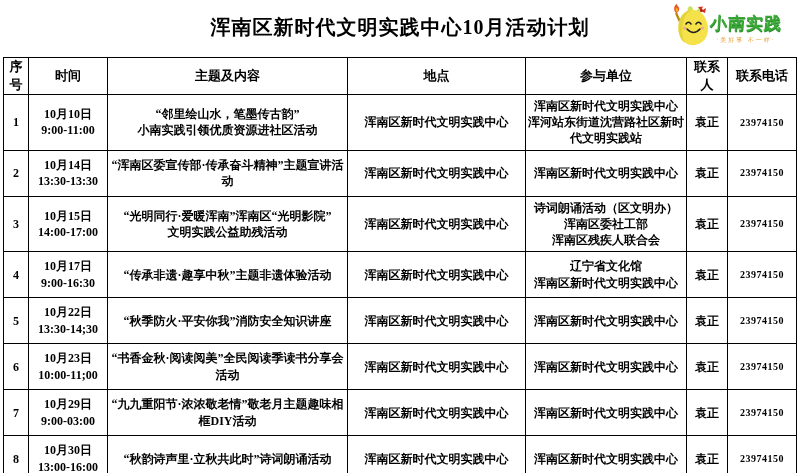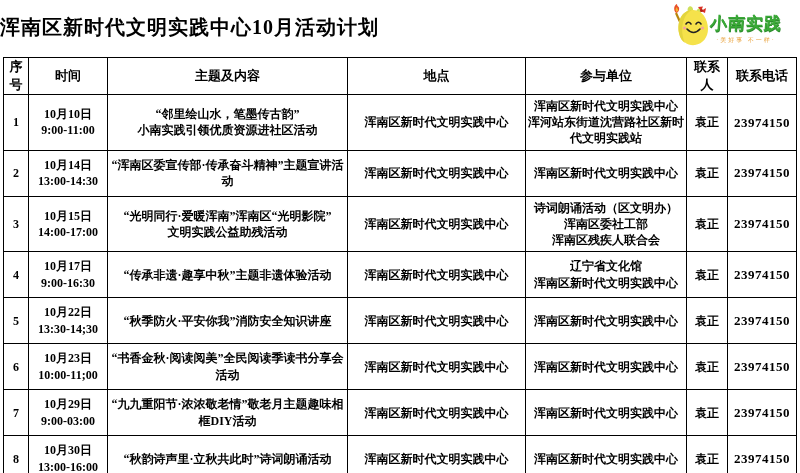--- a/index.html
+++ b/index.html
@@ -7,20 +7,21 @@
   .page {
     position:relative;
     width:800px; height:473px;
     background:#ffffff;
     font-family:"Liberation Serif", serif;
     color:#000;
     overflow:hidden;
   }
   .title {
     position:absolute; top:14px; left:0; right:0;
+    text-align:center;
     font-size:20px; font-weight:bold;
     letter-spacing:1px;
   }
   .logo {
     position:absolute; top:2px; right:18px;
     display:flex; align-items:flex-start;
     height:50px;
   }
   .logo .mascot { width:46px; height:46px; }
   .logo-textwrap { margin-left:-4px; margin-top:10px; text-align:center; }
@@ -46,21 +47,21 @@
   .activity th {
     font-size:13px; font-weight:bold;
     height:32px; padding:0 1px;
   }
   .activity td {
     font-size:12px; line-height:1.35;
     padding:3px 2px; height:46px;
     font-weight:bold;
   }
   .activity td.c-time { letter-spacing:0; }
-  .activity td.c-phone { font-size:13px; letter-spacing:0.5px; }
+  .activity td.c-phone { font-size:10px; letter-spacing:0.5px; }
 </style>
 </head>
 <body>
 
 <div class="page">
 
   <div class="title">浑南区新时代文明实践中心10月活动计划</div>
 
   <div class="logo">
     <svg class="mascot" viewBox="0 0 46 46">
@@ -124,21 +125,21 @@
 小南实践引领优质资源进社区活动</td>
         <td class="c-loc">浑南区新时代文明实践中心</td>
         <td class="c-units">浑南区新时代文明实践中心
 浑河站东街道沈营路社区新时代文明实践站</td>
         <td class="c-contact">袁正</td>
         <td class="c-phone">23974150</td>
       </tr>
       <tr>
         <td class="c-no">2</td>
         <td class="c-time">10月14日
-13:00-14:30</td>
+13:30-13:30</td>
         <td class="c-theme">“浑南区委宣传部·传承奋斗精神”主题宣讲活动</td>
         <td class="c-loc">浑南区新时代文明实践中心</td>
         <td class="c-units">浑南区新时代文明实践中心</td>
         <td class="c-contact">袁正</td>
         <td class="c-phone">23974150</td>
       </tr>
       <tr>
         <td class="c-no">3</td>
         <td class="c-time">10月15日
 14:00-17:00</td>

